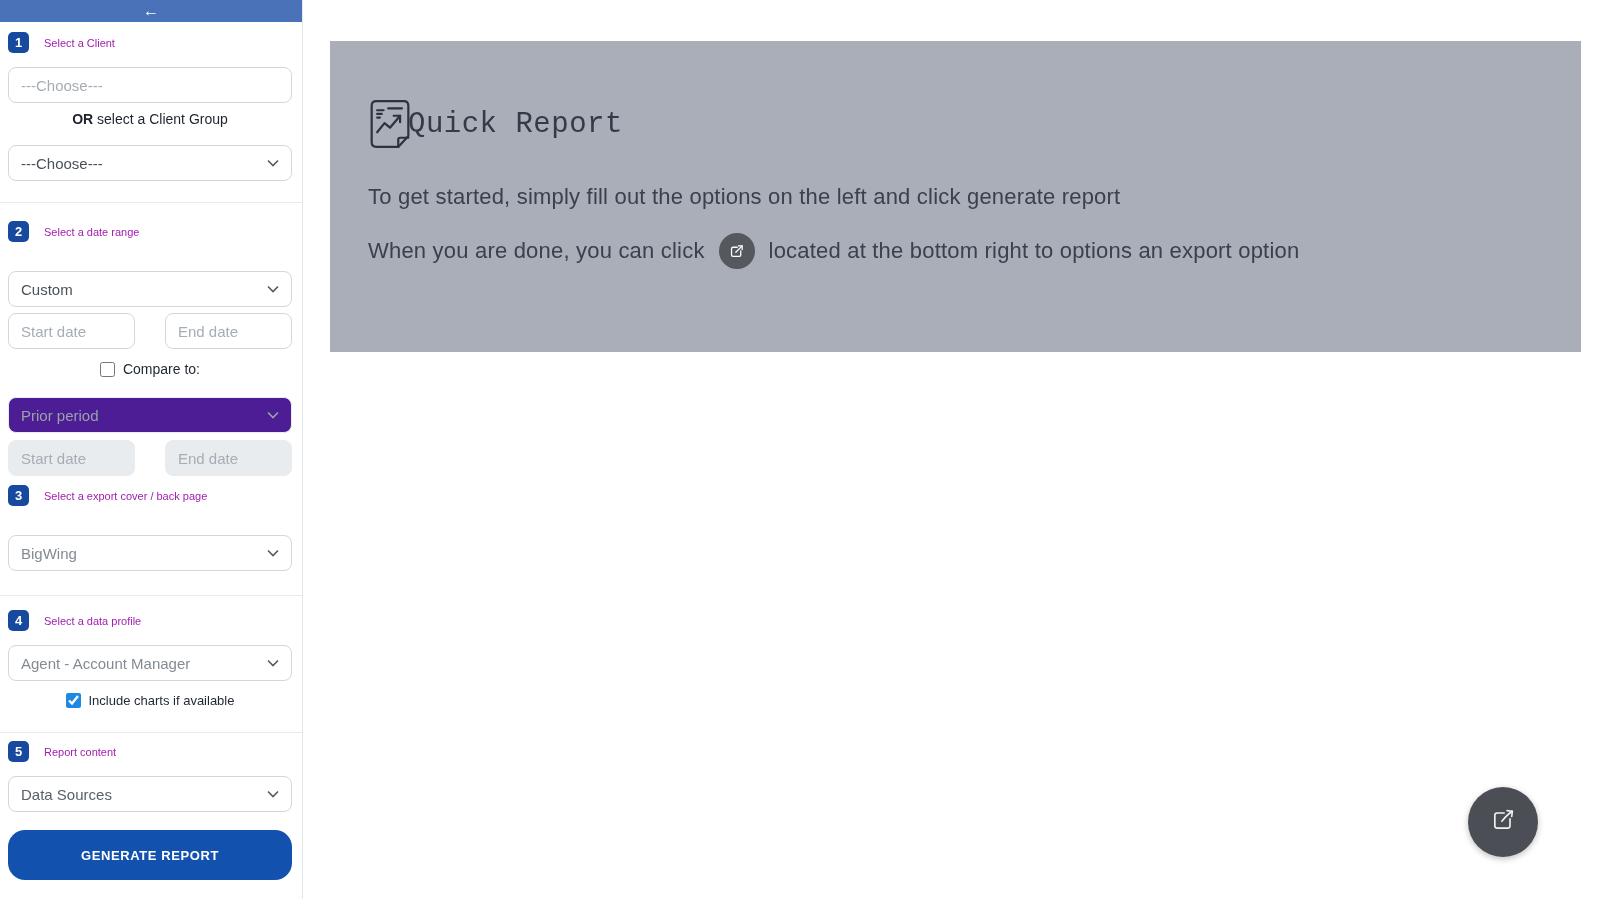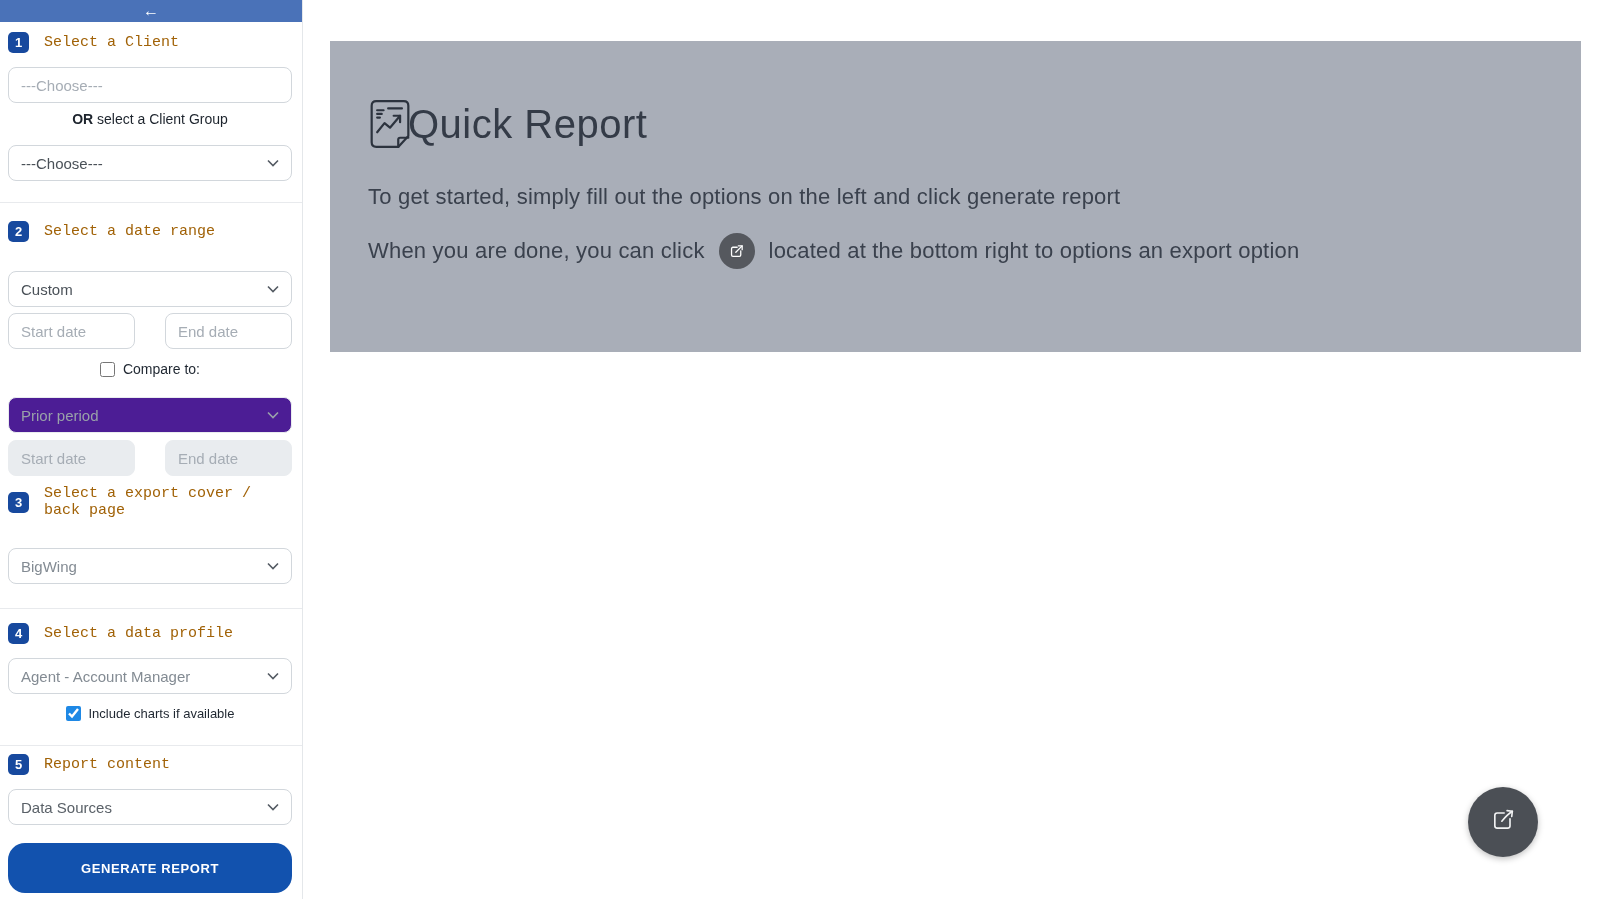--- a/index.html
+++ b/index.html
@@ -14,21 +14,21 @@
             align-items:center; justify-content:center; }
   .back-arrow { color:#fff; font-size:16px; font-weight:bold; line-height:1;
                 cursor:pointer; }
   .side-inner { padding:0 10px 0 8px; }
 
   .step-row { display:flex; align-items:center; gap:15px; }
   .step-badge { width:21px; height:21px; min-width:21px; border-radius:5px;
                 background:var(--badge_blue); color:#fff; font-size:13px;
                 font-weight:bold; display:flex; align-items:center;
                 justify-content:center; }
-  .step-label { font-size:15px; color:#a16207;font-family:Liberation Mono, monospace; }
+  .step-label { font-size:11px; color:#a21caf; }
 
   .form-input, .fake-select {
     width:100%; height:36px; border:1px solid #d2d7dc; border-radius:8px;
     background:#fff; font-size:15px; color:#4a5158; padding:0 12px;
     display:flex; align-items:center; font-family:"Liberation Sans",sans-serif; }
   input.form-input::placeholder { color:#a6adb5; opacity:1; }
   .fake-select { justify-content:space-between; cursor:pointer; }
   .fake-select .val { color:#4a5158; }
   .fake-select.muted .val { color:#838b93; }
   .fake-select.disabled { background:#4c1d95; border-color:#e9ecef; cursor:default; }
@@ -59,22 +59,22 @@
   .mt-12{margin-top:12px}.mt-20{margin-top:20px}.mt-7{margin-top:7px}
   .mt-9{margin-top:9px}.mt-24{margin-top:24px}.mt-8{margin-top:8px}
 
   
   .main { flex:1; position:relative; }
   .panel { position:absolute; left:27px; right:19px; top:41px; height:311px;
            background:var(--panel_gray); padding:57px 30px 0 38px;
            color:var(--panel_text); }
   .title-row { display:flex; align-items:center; }
   .doc-icon svg { display:block; }
-  .panel-title { font-size:40px; font-weight:400; color:var(--panel_text);
-                 letter-spacing:.5px; margin-left:-4px; }
+  .panel-title { font-size:29px; font-weight:400; color:var(--panel_text);
+                 letter-spacing:.5px; margin-left:-4px;font-family:Liberation Mono, monospace; }
   .panel-line { font-size:22px; color:#3a414d; letter-spacing:.2px; }
   .line1 { margin-top:34px; }
   .line2 { margin-top:23px; display:flex; align-items:center; gap:14px; }
   .inline-export { width:36px; height:36px; border-radius:50%;
     background:var(--circle_gray); display:flex; align-items:center;
     justify-content:center; cursor:pointer; }
 
   .fab { position:absolute; right:62px; bottom:42px; width:70px; height:70px;
          border-radius:50%; background:var(--fab_gray); display:flex;
          align-items:center; justify-content:center; cursor:pointer;

